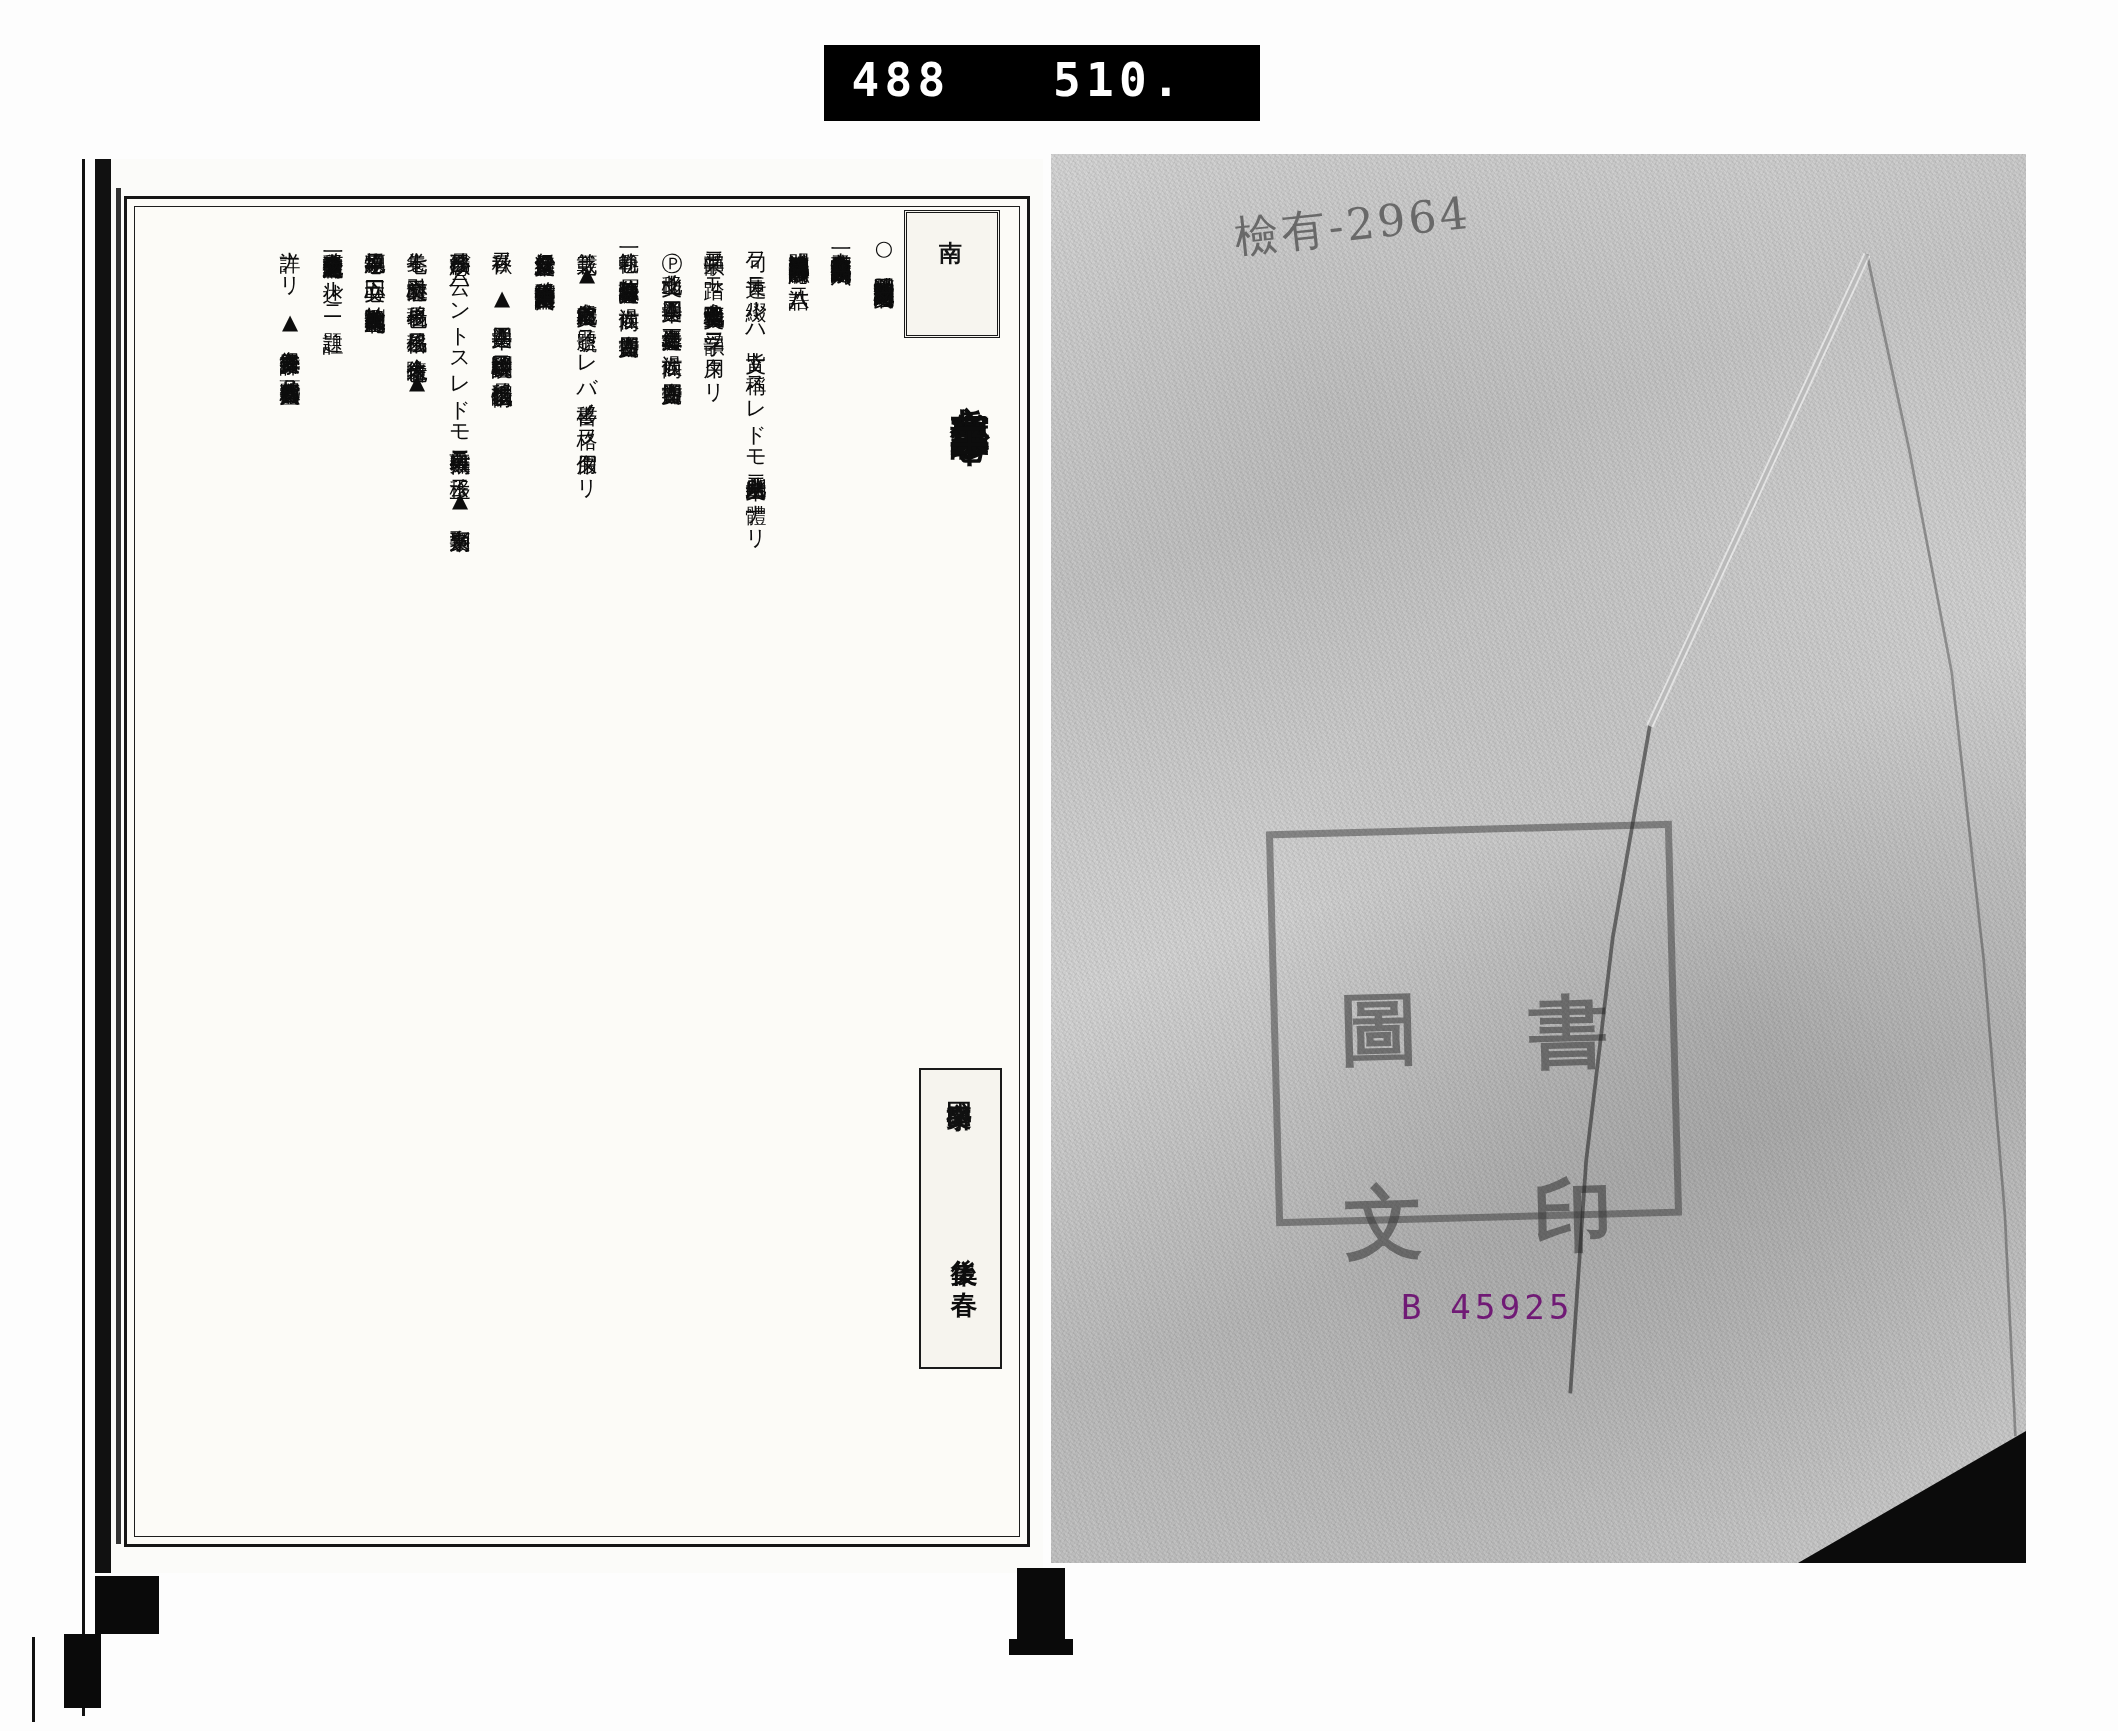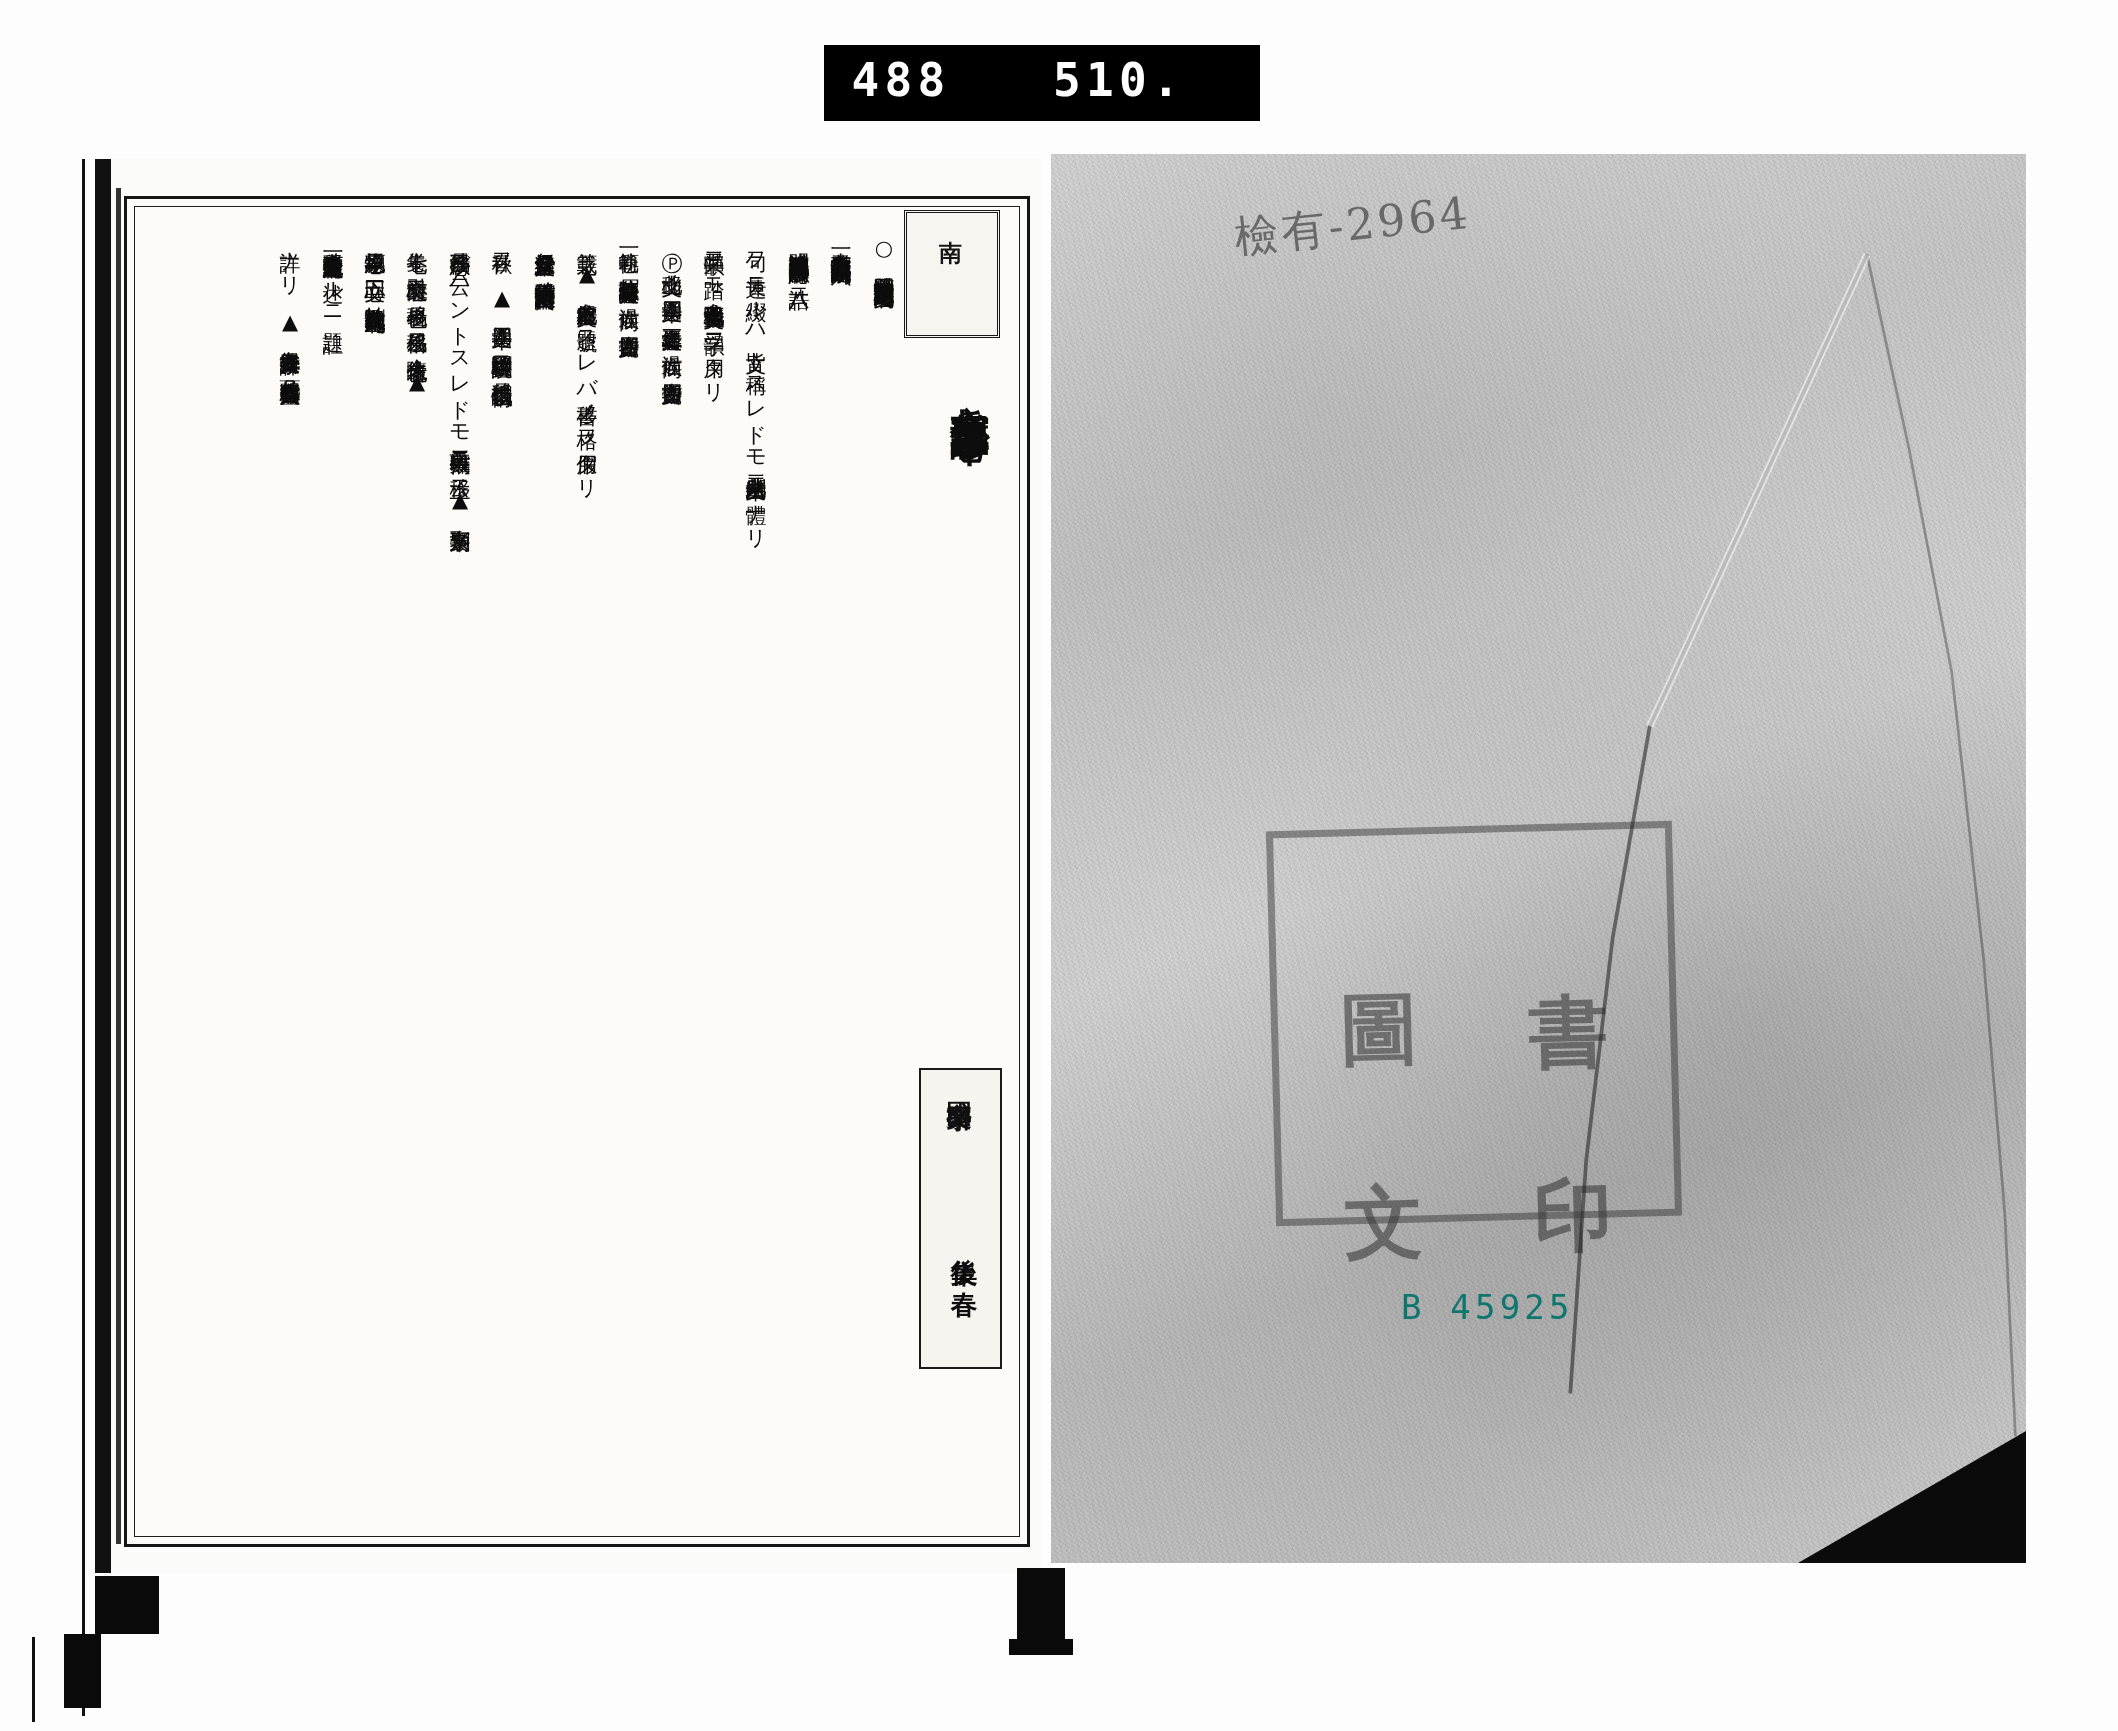--- a/index.html
+++ b/index.html
@@ -254,21 +254,21 @@
   }
 
   
   #accession {
     position: absolute;
     left: 1401px;
     top: 1287px;
     font-family: "DejaVu Sans Mono", monospace;
     font-size: 34px;
     letter-spacing: 4.2px;
-    color: #0f766e;
+    color: #701a75;
   }
 
   
   .reg-mark {
     position: absolute;
     background: #0a0a0a;
   }
   #reg-left  { left: 95px;  top: 1576px; width: 64px; height: 58px; }
   #reg-mid   { left: 1017px; top: 1568px; width: 48px;  height: 72px; }
   #reg-mid2  { left: 1009px; top: 1639px; width: 64px; height: 16px; }

